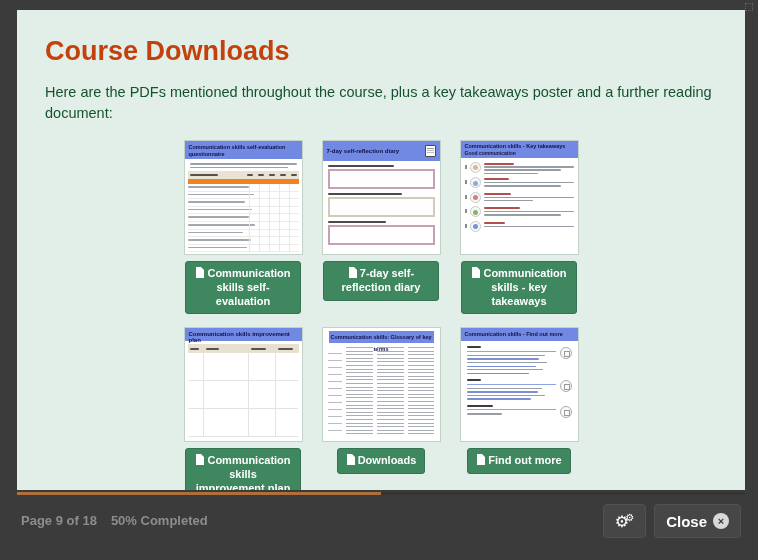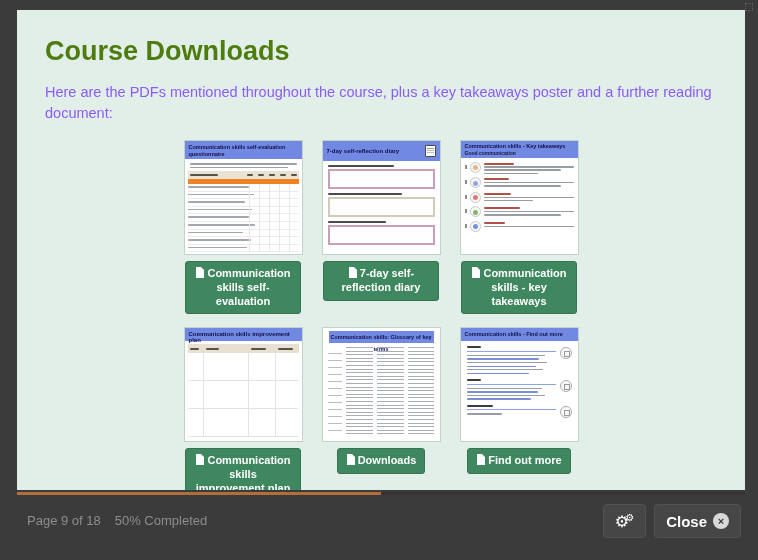--- a/index.html
+++ b/index.html
@@ -7,22 +7,22 @@
   body { font-family:"Liberation Sans", sans-serif; background:#3b3b3b; overflow:hidden; }
 
   .stage { position:relative; width:758px; height:560px; background:#3b3b3b; }
 
   .resize-hint { position:absolute; top:3px; right:5px; width:8px; height:8px;
     border:1px dotted #7d7d7d; opacity:.6; }
 
   
   .slide { position:absolute; left:17px; top:10px; width:728px; height:480px;
     background:#e2efe8; overflow:hidden; }
-  .slide h1 { margin:26px 28px 0; font-size:27px; font-weight:600; color:#4d7c0f; }
-  .slide .desc { margin:15px 28px 0; font-size:14.5px; line-height:1.45; color:#8b5cf6; max-width:668px; }
+  .slide h1 { margin:26px 28px 0; font-size:27px; font-weight:600; color:#c2410c; }
+  .slide .desc { margin:15px 28px 0; font-size:14.5px; line-height:1.45; color:#14532d; max-width:668px; }
 
   .dl-grid { margin-top:17px; }
   .dl-row { display:flex; justify-content:center; gap:21px; align-items:flex-start; margin-bottom:14px; }
   .dl-cell { width:117px; display:flex; flex-direction:column; align-items:center; }
 
   
   .dl-btn { margin-top:7px; max-width:116px; background:#3e875f; border:1px solid #357353;
     border-radius:3px; color:#fff; font-family:inherit; font-size:11px; font-weight:bold;
     line-height:1.25; padding:5px 8px; cursor:pointer; }
   .dl-btn svg { vertical-align:-1px; margin-right:3px; }
@@ -94,21 +94,21 @@
   .t6-sec .ln { height:1.4px; margin:2.2px 0 0; }
   .t6-sec .ln.blue { background:#7b8fd4; }
   .t6-circ { position:absolute; right:0; top:1px; width:12px; height:12px; border:1px solid #ababab; border-radius:50%; background:#fafafa; }
   .t6-circ::after { content:""; position:absolute; left:3px; top:3px; width:4px; height:4px; border:1px solid #9a9a9a; }
 
   
   .progress-track { position:absolute; left:17px; top:492px; width:728px; height:3px; background:#343434; }
   .progress-fill { height:100%; background:#b06f3a; }
 
   
-  .status { position:absolute; left:27px; top:513px; font-size:13px; color:#8d8d8d; }
+  .status { position:absolute; left:21px; top:513px; font-size:13px; color:#8d8d8d;font-weight:bold; }
   .status span { margin-right:14px; }
 
   .nav-group { position:absolute; left:50%; top:504px; transform:translateX(-50%); display:flex; gap:8px; }
   .nav-btn { display:flex; align-items:center; gap:6px; background:#4caf50; border:1px solid #429a46;
     border-radius:4px; color:#fff; font-family:inherit; font-size:14px; font-weight:bold;
     padding:0 13px; height:34px; cursor:pointer; }
   .nav-btn .circ { width:15px; height:15px; border-radius:50%; background:#2e6b30;
     display:flex; align-items:center; justify-content:center; flex-shrink:0; }
   .chev { width:5px; height:5px; border:solid #fff; border-width:0 2px 2px 0; }
   .chev.left  { transform:rotate(135deg); margin-left:2px; }

